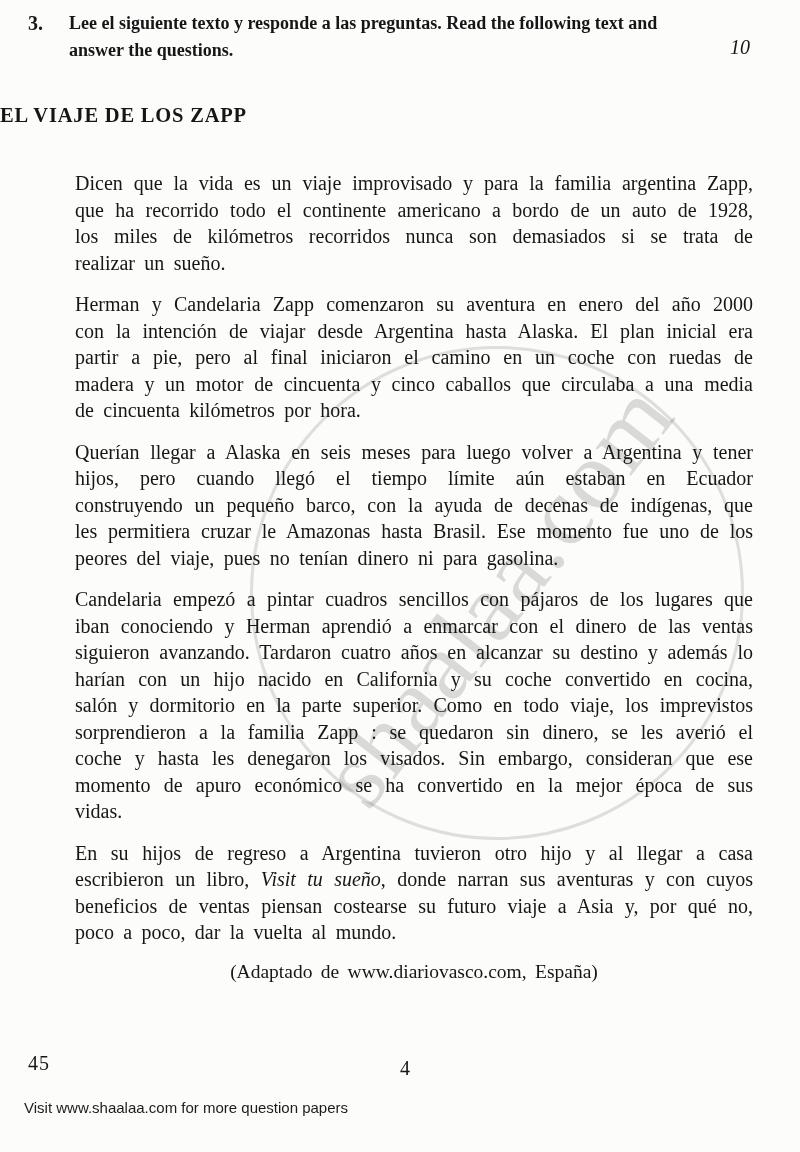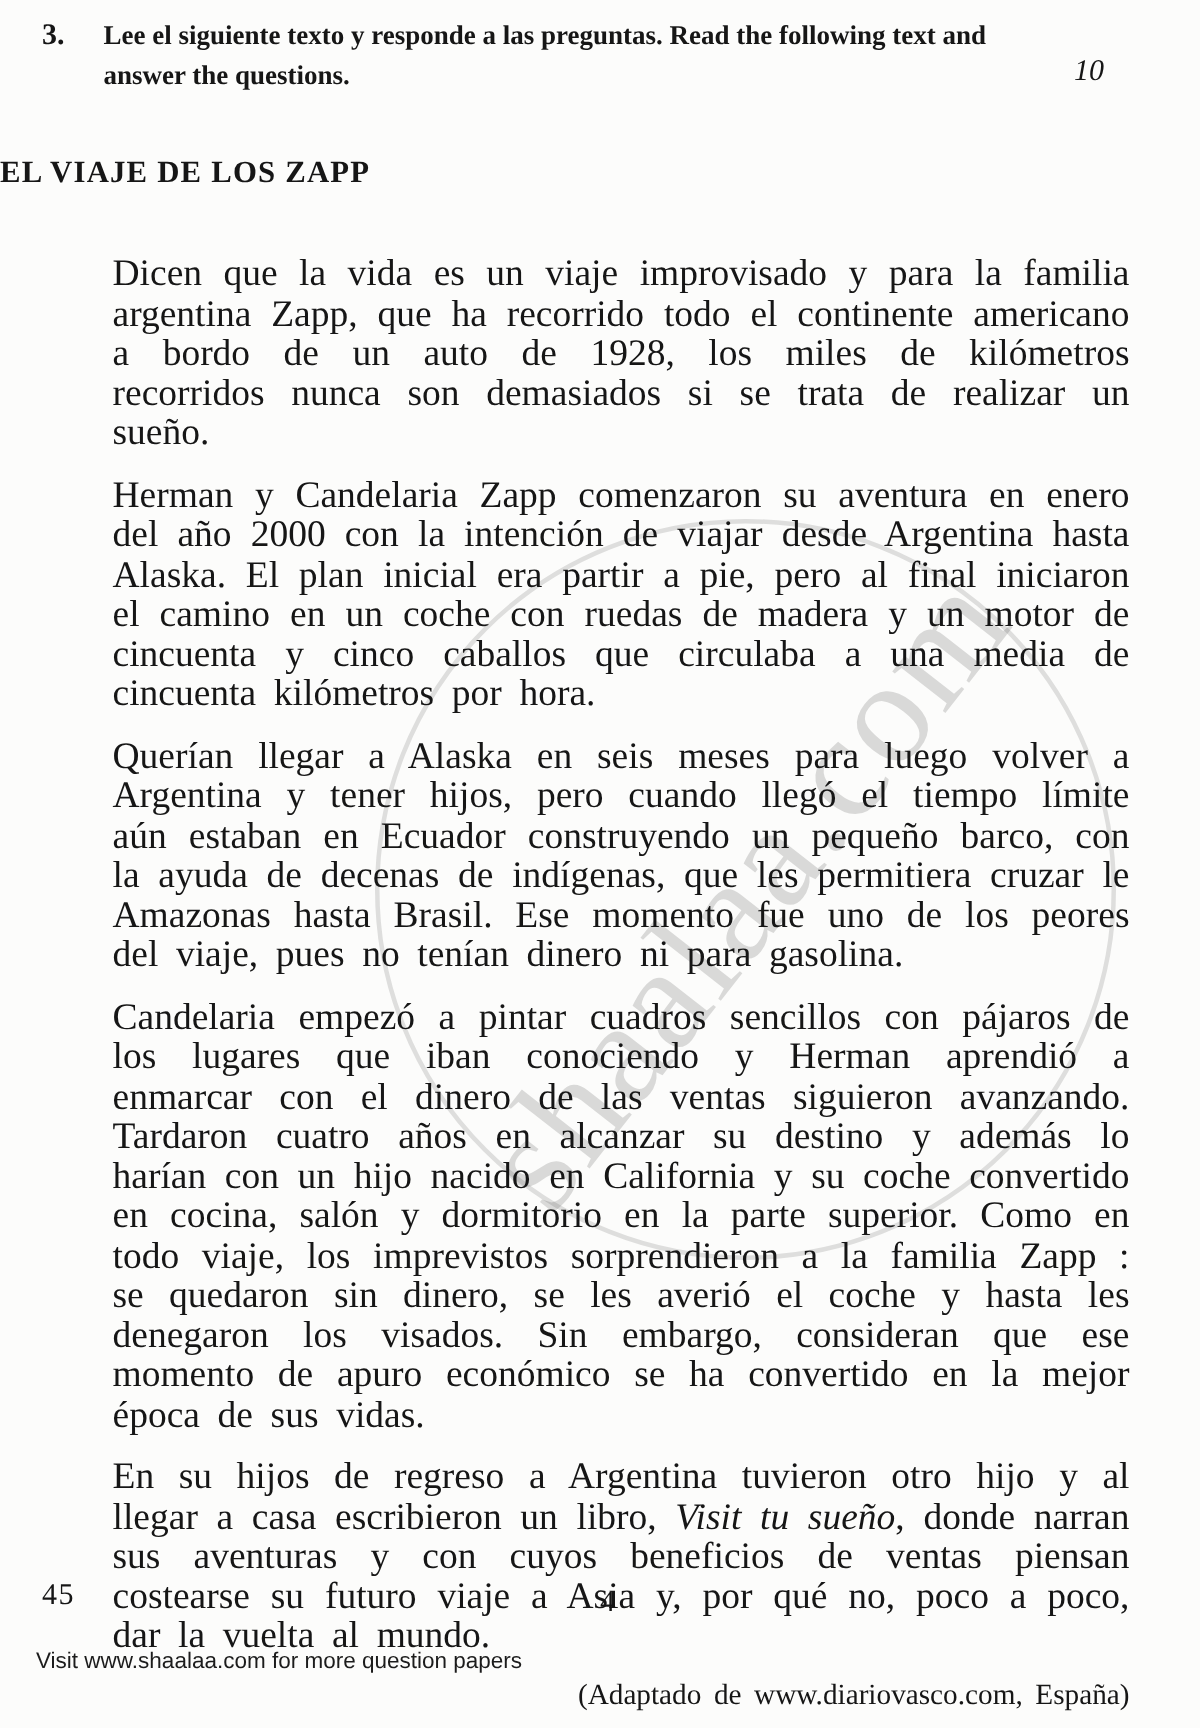--- a/index.html
+++ b/index.html
@@ -66,21 +66,21 @@
     margin-right: 26px;
   }
   .instruction {
     width: 640px;
     font-size: 18px;
     line-height: 27px;
     font-weight: bold;
   }
   .marks {
     position: absolute;
-    right: 64px;
+    right: 50px;
     top: 36px;
     font-style: italic;
     font-size: 20px;
   }
 
   .article-title {
     position: absolute;
     top: 104px;
     left: 0;
     width: 100%;
@@ -89,32 +89,32 @@
     letter-spacing: 0.8px;
   }
 
   .article-body {
     position: absolute;
     left: 75px;
     top: 170px;
     width: 678px;
   }
   .article-body p {
-    font-size: 25px;
+    font-size: 20px;
     line-height: 26.5px;
     text-align: justify;
     word-spacing: 0.22em;
     margin-bottom: 15px;
   }
   .book-title { font-style: italic; }
 
   .attribution {
     margin-top: 8px;
     font-size: 19.5px;
-    text-align: right;
+    text-align: center;
     word-spacing: 0.18em;
   }
 
   
   .bottom-left-number {
     position: absolute;
     left: 28px;
     top: 1052px;
     font-size: 20px;
     letter-spacing: 1px;

